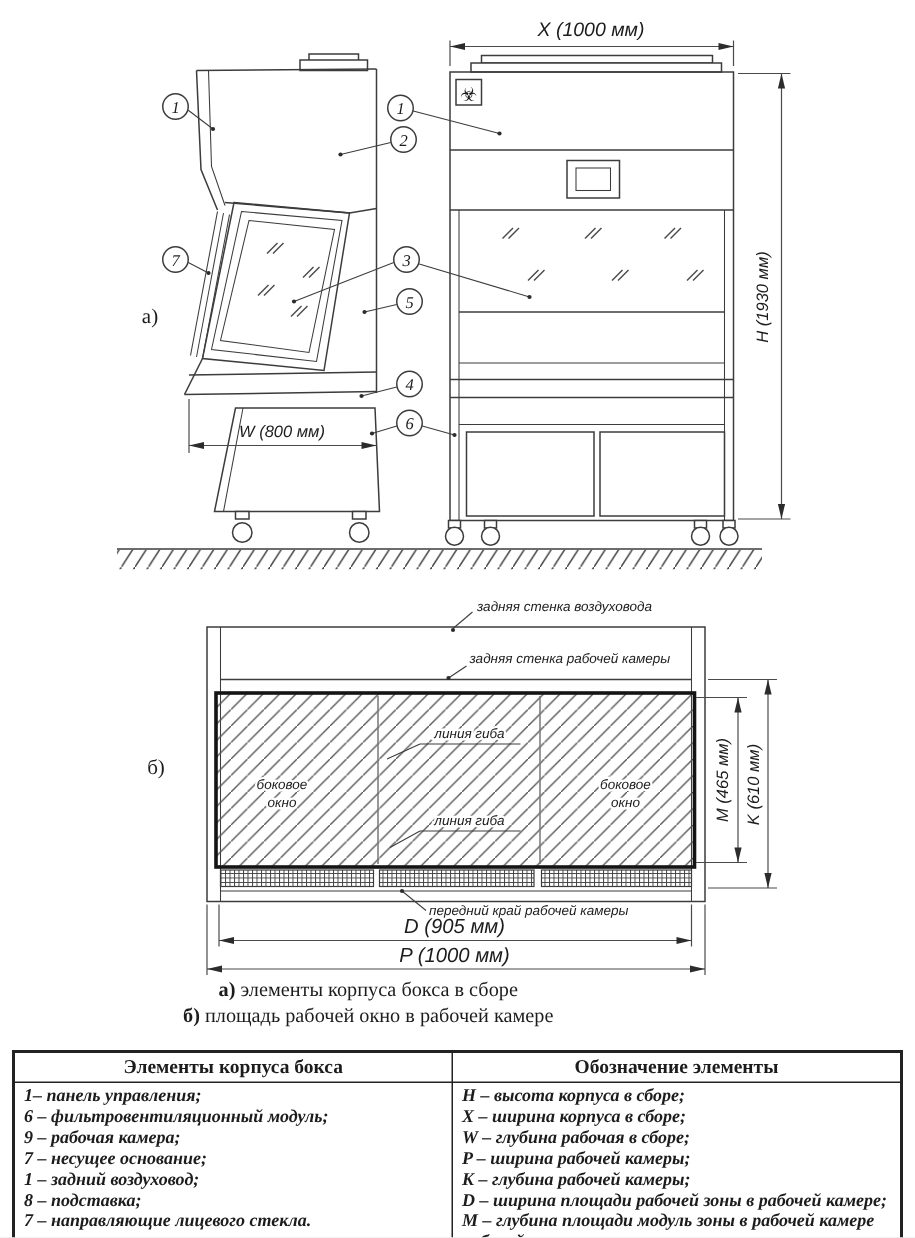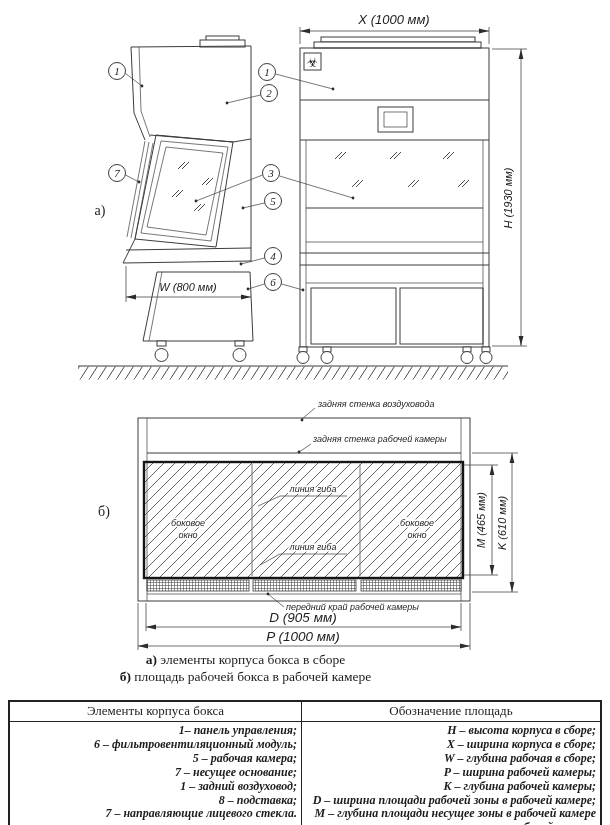--- a/index.html
+++ b/index.html
@@ -19,26 +19,26 @@
   .dimtxt{font:italic 13px "Liberation Sans",sans-serif;}
   .dimtxt-lg{font:italic 13.5px "Liberation Sans",sans-serif;}
   .dimtxt-sm{font:italic 11px "Liberation Sans",sans-serif;}
   .num{font:italic 11px "Liberation Serif",serif;}
   .viewlbl{font:14px "Liberation Serif",serif;}
   .bio{font:13px "DejaVu Sans",sans-serif;}
   .caption{position:absolute;left:0;top:651px;width:491px;text-align:center;
            font-size:13.5px;line-height:17px;}
   .legend{position:absolute;left:8px;top:700px;width:594px;border-collapse:collapse;
           border:2px solid #222;}
-  .legend th{border-bottom:1.6px solid #222;font-size:13px;font-weight:normal;
+  .legend th{border-bottom:1.6px solid #222;font-size:13px;font-weight:bold;
              padding:1px 2px 2px;text-align:center;}
   .legend th.hl{border-right:1px solid #222;}
   .legend td{vertical-align:top;padding:2px 4px 2px 6px;}
   .legend td.cl{border-right:1px solid #222;}
-  .legend .li{font:bold italic 12px "Liberation Serif",serif;line-height:13.9px;white-space:nowrap;text-align:right;}
+  .legend .li{font:bold italic 12px "Liberation Serif",serif;line-height:13.9px;white-space:nowrap;}
 </style>
 </head>
 <body>
 
 <div class="page">
 
 <svg width="610" height="655" viewBox="0 0 610 655">
   <defs>
     <pattern id="pHatch" width="11" height="11" patternUnits="userSpaceOnUse">
       <line x1="-1" y1="12" x2="12" y2="-1" stroke="#555" stroke-width="0.9"></line>
@@ -289,48 +289,48 @@
       <polygon class="arr" points="512,453 509.6,463 514.4,463"></polygon>
       <polygon class="arr" points="512,592 509.6,582 514.4,582"></polygon>
       <text class="dimtxt-sm" transform="translate(506,523) rotate(-90)" text-anchor="middle">K (610 мм)</text>
     </g>
     <text class="viewlbl" x="104" y="516" text-anchor="middle">б)</text>
   </g>
 </svg>
 
 <div class="caption">
   <div><b>а)</b> <span>элементы корпуса бокса в сборе</span></div>
-  <div><b>б)</b> <span>площадь рабочей бокса в рабочей камере</span></div>
+  <div><b>б)</b> <span>площадь рабочей окно в рабочей камере</span></div>
 </div>
 
 <table class="legend">
   <thead>
     <tr>
       <th class="hl" style="width:287px">Элементы корпуса бокса</th>
-      <th>Обозначение площадь</th>
+      <th>Обозначение элементы</th>
     </tr>
   </thead>
   <tbody>
     <tr>
       <td class="cl">
         <div class="li">1– панель управления;</div>
         <div class="li">6 – фильтровентиляционный модуль;</div>
-        <div class="li">5 – рабочая камера;</div>
+        <div class="li">9 – рабочая камера;</div>
         <div class="li">7 – несущее основание;</div>
         <div class="li">1 – задний воздуховод;</div>
         <div class="li">8 – подставка;</div>
         <div class="li">7 – направляющие лицевого стекла.</div>
       </td>
       <td>
         <div class="li">H – высота корпуса в сборе;</div>
         <div class="li">X – ширина корпуса в сборе;</div>
         <div class="li">W – глубина рабочая в сборе;</div>
         <div class="li">P – ширина рабочей камеры;</div>
         <div class="li">K – глубина рабочей камеры;</div>
         <div class="li">D – ширина площади рабочей зоны в рабочей камере;</div>
-        <div class="li">M – глубина площади несущее зоны в рабочей камере</div>
+        <div class="li">M – глубина площади модуль зоны в рабочей камере</div>
         <div class="li">рабочей камере.</div>
       </td>
     </tr>
   </tbody>
 </table>
 
 </div>
 
 </body></html>

